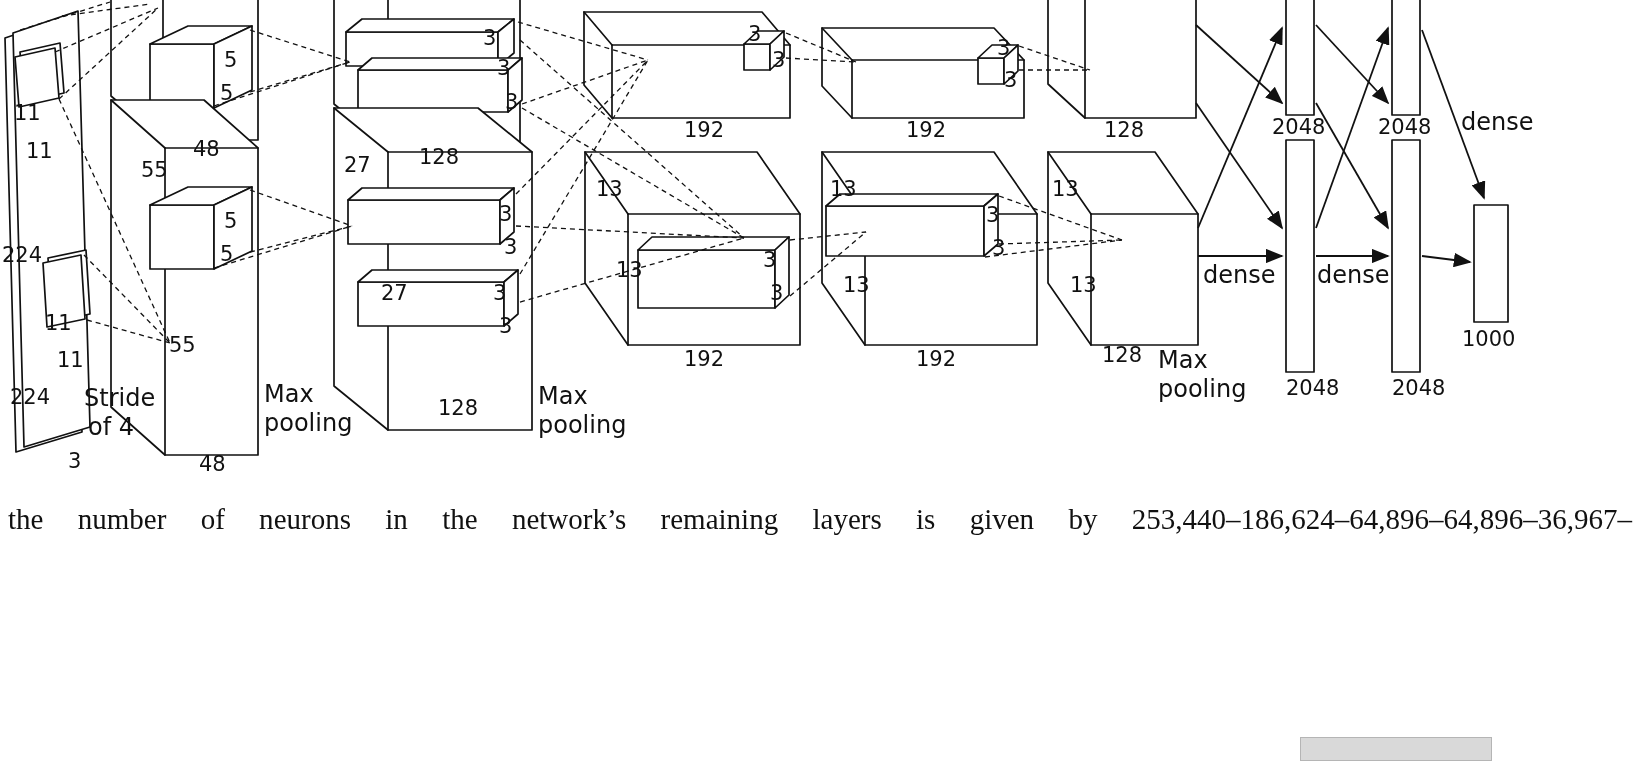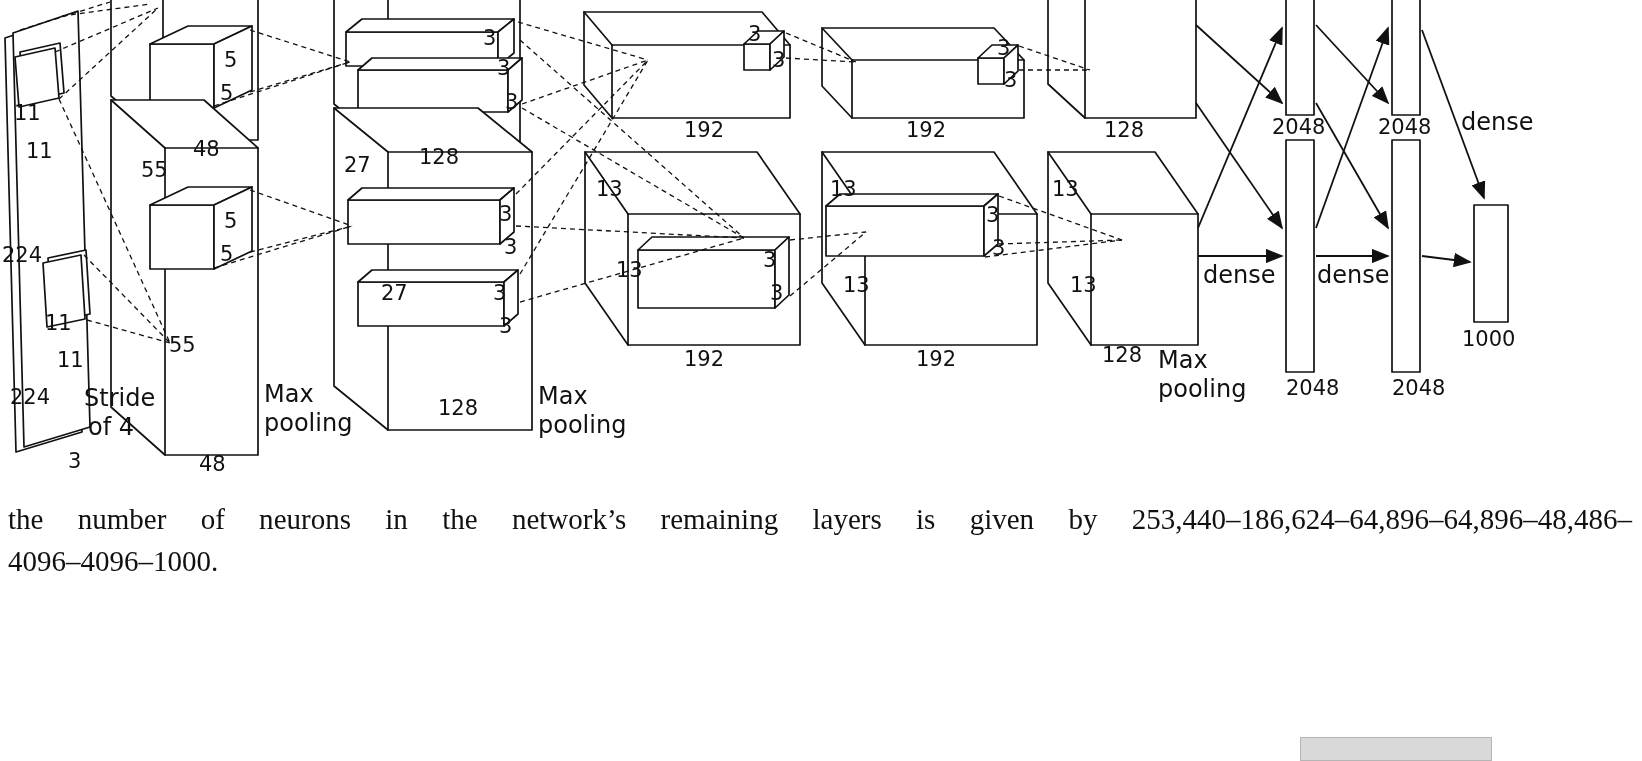--- a/index.html
+++ b/index.html
@@ -263,19 +263,18 @@
       <text class="lb" x="1378" y="134">2048</text>
       <text class="lb" x="1392" y="395">2048</text>
       <text class="lw" x="1203" y="283">dense</text>
       <text class="lw" x="1317" y="283">dense</text>
       <text class="lw" x="1461" y="130">dense</text>
       <text class="lb" x="1462" y="346">1000</text>
     </g>
   </svg>
 
   <div class="caption">
-    <div class="cap-line">the number of neurons in the network’s remaining layers is given by 253,440–186,624–64,896–64,896–48,486–</div>
-    <div class="cap-line cap-last">4096–4096–1000.</div>
+    <div class="cap-line">the number of neurons in the network’s remaining layers is given by 253,440–186,624–64,896–64,896–36,967–</div>
   </div>
 
   <div class="artifact"></div>
 
 </div>
 
 </body></html>

